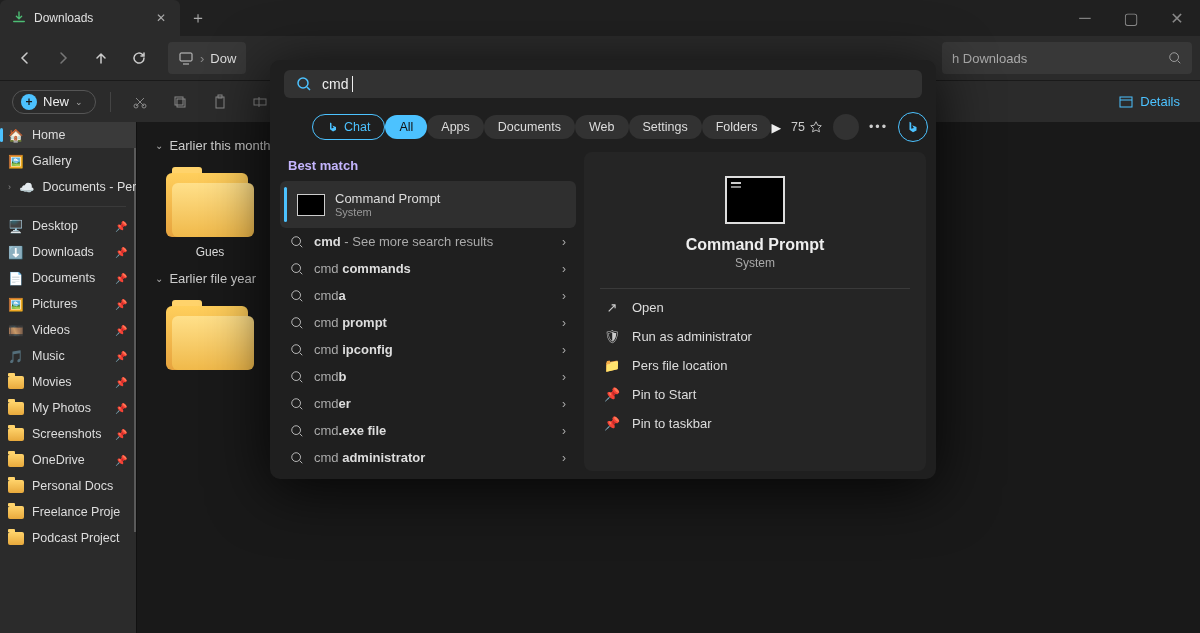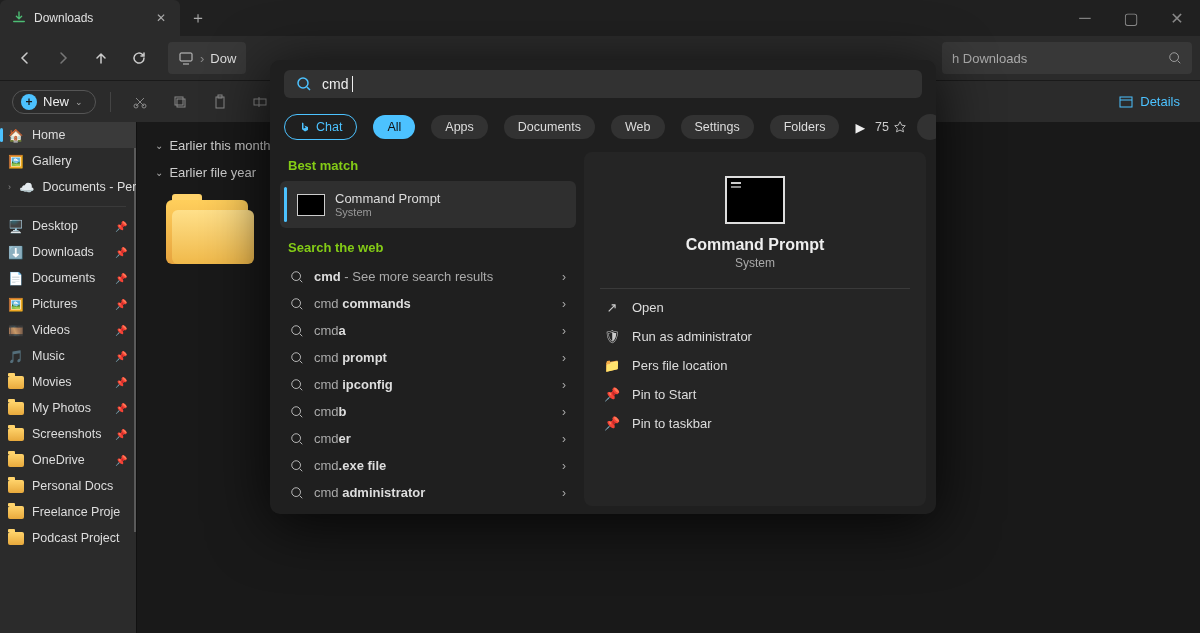--- a/index.html
+++ b/index.html
@@ -57,31 +57,31 @@
 .big-folder .tab { position:absolute; top:2px; left:6px; width:30px; height:10px; background:#ffd36b; border-radius:3px 3px 0 0; min-width:auto; padding:0;}
 .folder-label { text-align:center; font-size:12px; color:#ddd; margin-top:4px; }
 
 
 .search-overlay { position:absolute; left:270px; top:60px; width:666px; background:#1f1f1f; border-radius:10px; box-shadow:0 10px 60px rgba(0,0,0,0.8); z-index:50; overflow:hidden; padding-bottom:8px;}
 .search-input-row { margin:10px 14px; background:#323232; border-radius:6px; display:flex; align-items:center; padding:6px 12px; gap:10px; }
 .search-input-row input { flex:1; background:transparent; border:none; outline:none; color:#eee; font-size:14px; }
 .search-caret { width:1px; height:16px; background:#eee; animation:blink 1s infinite; margin-left:-6px;}
 @keyframes blink { 50% { opacity:0; } }
 
-.filter-row { display:flex; align-items:center; gap:16px; padding: 4px 14px 10px; }
+.filter-row { display:flex; align-items:center; gap:0; padding: 4px 14px 10px; margin-left: 28px; }
 .pill { padding:5px 14px; border-radius:18px; background:#323232; font-size:12.5px; color:#ddd; }
 .pill.active { background:#4cc2ff; color:#111; }
 .pill.chat { background:transparent; border:1.5px solid #4cc2ff; color:#4cc2ff; display:flex; align-items:center; gap:5px;}
 .filter-right { margin-left:auto; display:flex; align-items:center; gap:10px; color:#ccc; font-size:12.5px;}
 .circle-btn { width:26px;height:26px;border-radius:50%;background:#323232;display:flex;align-items:center;justify-content:center;}
 .bing-circ { width:30px;height:30px;border-radius:50%;border:1.5px solid #4cc2ff; display:flex;align-items:center;justify-content:center;}
 
 .search-body { display:flex; gap:0; padding: 0 10px; }
 .left-col { flex:0 0 296px; }
-.section-label { font-size:13px; font-weight:600; color:#84cc16; padding:6px 8px 8px; }
+.section-label { font-size:13px; font-weight:600; color:#c4b5fd; padding:6px 8px 8px; }
 .result-row { display:flex; align-items:center; gap:10px; padding:6px 10px; border-radius:6px; font-size:13px; color:#ddd;}
 .result-row .sub { font-size:11px; color:#999; display:block; }
 .result-row.best { background:#2f2f2f; padding:10px; }
 .result-row .arrow { margin-left:auto; color:#aaa; font-size:12px; }
 .result-row .mark { font-weight:400; color:#aaa; }
 .result-row .q { font-weight:600; }
 .result-row.best .selbar { width:3px; align-self:stretch; background:#4cc2ff; border-radius:2px; margin:-4px 0 -4px -6px;}
 
 .right-col { flex:1; background:#252525; border-radius:8px; margin-left:8px; padding:16px; display:flex; flex-direction:column; align-items:stretch;}
 .preview-icon { width:60px; height:48px; background:#000; border:2px solid #ddd; margin:8px auto 12px; position:relative;}
@@ -287,20 +287,28 @@
         </span>
         <span>Podcast Project</span>
       </div>
   </div>
 
   <div class="content">
     <div class="group-header">
         <span class="chev">⌄</span>
         <span>Earlier this month</span>
       </div>
+    <div class="folder-tile">
+      <div class="big-folder">
+          <div class="tab"></div>
+          <div class="back"></div>
+          <div class="front"></div>
+        </div>
+      <div class="folder-label">Gues</div>
+    </div>
     <div class="group-header" style="margin-top:12px;">
         <span class="chev">⌄</span>
         <span>Earlier file year</span>
       </div>
     <div class="folder-tile">
       <div class="big-folder">
           <div class="tab"></div>
           <div class="back"></div>
           <div class="front"></div>
         </div>
@@ -358,21 +366,20 @@
     <div class="left-col">
       <div class="section-label">Best match</div>
       <div class="result-row best">
         <div class="selbar"></div>
         <div style="width:28px;height:22px;background:#000;border:1px solid #ccc;"></div>
         <div>
           <span>Command Prompt</span>
           <span class="sub">System</span>
         </div>
       </div>
-      <div class="section-label" style="margin-top:6px;">Search the web</div>
       <div id="web-results">
           <div class="result-row">
             <span>
               <svg width="14" height="14" viewBox="0 0 16 16">
                 <circle cx="7" cy="7" r="5" stroke="#ccc" fill="none"></circle>
                 <path d="M11 11l3 3" stroke="#ccc"></path>
               </svg>
             </span>
             <span><span class="q">cmd</span><span class="mark"> - See more search results</span></span>
             <span class="arrow">›</span>

